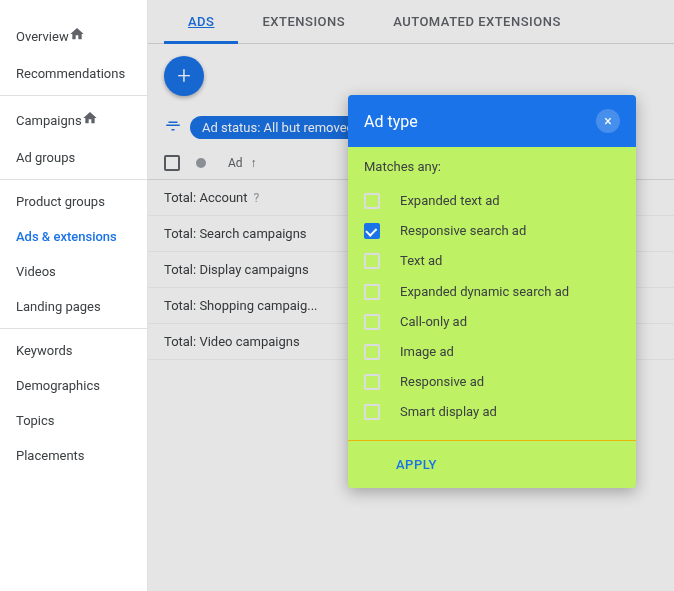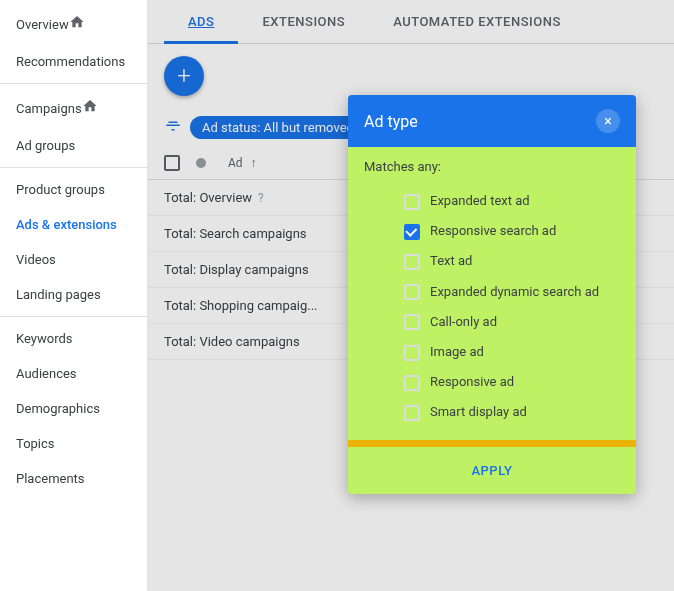--- a/index.html
+++ b/index.html
@@ -5,21 +5,21 @@
     * { box-sizing: border-box; margin: 0; padding: 0; }
     body { font-family: 'Roboto', Arial, sans-serif; font-size: 13px; background: #f1f3f4; display: flex; width: 674px; height: 591px; overflow: hidden; }
 
     
     .sidebar {
       width: 148px;
       background: #fff;
       height: 100%;
       border-right: 1px solid #e0e0e0;
       flex-shrink: 0;
-      padding-top: 4px;
+      padding-top: 16px;
       overflow: hidden;
     }
     .sidebar-item {
       display: flex;
       align-items: center;
       padding: 10px 16px;
       cursor: pointer;
       color: #3c4043;
       font-size: 13px;
       position: relative;
@@ -225,25 +225,24 @@
       overflow-y: auto;
       flex: 1;
     }
     .matches-label {
       font-size: 13px;
       color: #3c4043;
       margin-bottom: 12px;
     }
     .option-row {
       display: flex;
-      align-items: center;
+      align-items: flex-start;
       padding: 6px 0;
-      gap: 10px;
-      cursor: pointer;
-      margin-left: 40px;
+      gap: 20px;
+      cursor: pointer;
     }
     .option-checkbox {
       width: 16px;
       height: 16px;
       border: 2px solid #dadce0;
       border-radius: 2px;
       flex-shrink: 0;
       margin-top: 1px;
       display: flex;
       align-items: center;
@@ -263,22 +262,22 @@
       display: block;
     }
     .option-label {
       font-size: 13px;
       color: #3c4043;
       line-height: 1.4;
     }
     .modal-footer {
       padding: 8px 32px;
       display: flex;
-      justify-content: center;
-      border-top: 7px solid #eab308;
+      justify-content: flex-start;
+      border-top: 1px solid #eab308;
       flex-shrink: 0;
     }
     .apply-btn {
       color: #1a73e8;
       font-size: 13px;
       font-weight: 500;
       cursor: pointer;
       padding: 8px 16px;
       letter-spacing: 0.5px;
       text-transform: uppercase;
@@ -322,23 +321,20 @@
     </div>
     <div class="sidebar-item">
       <span>Videos</span>
     </div>
     <div class="sidebar-item">
       <span>Landing pages</span>
     </div>
     <div class="sidebar-divider"></div>
     <div class="sidebar-item">
       <span>Keywords</span>
-    </div>
-    <div class="sidebar-item">
-      <span>Audiences</span>
     </div>
     <div class="sidebar-item">
       <span>Demographics</span>
     </div>
     <div class="sidebar-item">
       <span>Topics</span>
     </div>
     <div class="sidebar-item">
       <span>Placements</span>
     </div>
@@ -376,21 +372,21 @@
     </div>
     <div class="col-label">
       <span>Ad</span>
       <span class="sort-arrow">↑</span>
     </div>
   </div>
 
   <div class="table-body">
 
   <div class="table-row">
-        <span class="row-label">Total: Overview</span>
+        <span class="row-label">Total: Account</span>
         <span class="row-help">?</span>
       </div>
       <div class="table-row">
         <span class="row-label">Total: Search campaigns</span>
       </div>
       <div class="table-row">
         <span class="row-label">Total: Display campaigns</span>
       </div>
       <div class="table-row">
         <span class="row-label">Total: Shopping campaig...</span>

